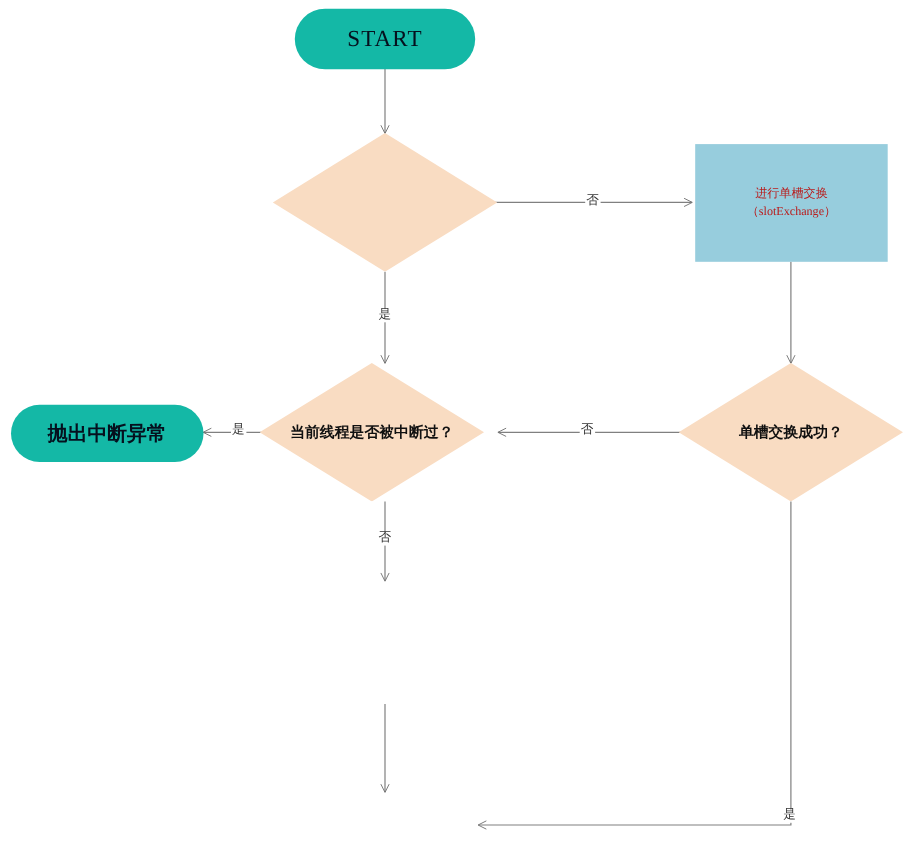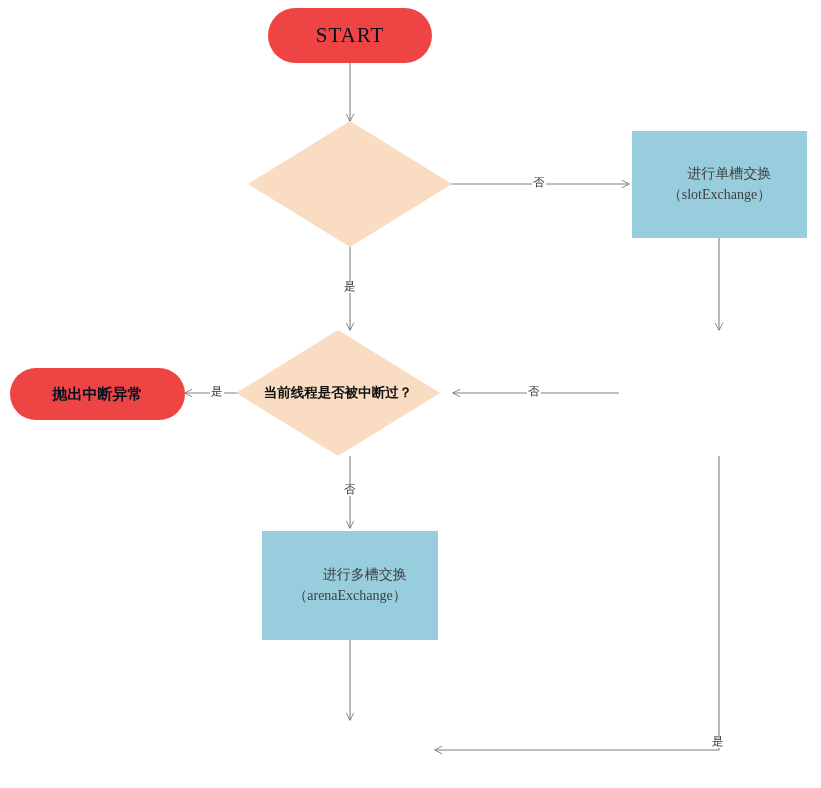--- a/index.html
+++ b/index.html
@@ -28,42 +28,41 @@
   .node {
     position: absolute;
     box-sizing: border-box;
     display: flex;
     align-items: center;
     justify-content: center;
     text-align: center;
     z-index: 3;
   }
   .node-terminal {
-    background: #ef4444;
+    background: #14b8a6;
     border-radius: 32px;
     color: #0a1a2a;
   }
   .node-terminal .node-text {
     color: #05101e;
     font-size: 21px;
     letter-spacing: 1px;
   }
   .node-terminal.cjk .node-text {
-    font-size: 15px;
+    font-size: 18px;
     letter-spacing: 0;
     font-weight: 600;
   }
   .node-process {
     background: #97cddd;
   }
   .node-process .node-text {
-    color: #404040;
-    font-size: 14px;
+    color: #b91c1c;
+    font-size: 11px;
     line-height: 1.45;
-    text-align: right;
   }
   .node-decision {
     background: transparent;
   }
   .diamond-shape {
     position: absolute;
     left: 0;
     top: 0;
     width: 100%;
     height: 100%;
@@ -139,29 +138,29 @@
   <div class="node node-process" style="left:632px; top:131px; width:175px; height:107px;">
     <span class="node-text">进行单槽交换
 （slotExchange）</span>
   </div>
 
   <div class="node node-decision" style="left:236px; top:330px; width:204px; height:126px;">
     <span class="diamond-shape"></span>
     <span class="node-text">当前线程是否被中断过？</span>
   </div>
 
+  <div class="node node-decision" style="left:617px; top:330px; width:204px; height:126px;">
+    <span class="diamond-shape"></span>
+    <span class="node-text">单槽交换成功？</span>
+  </div>
 
   <div class="node node-terminal cjk" style="left:10px; top:368px; width:175px; height:52px;">
     <span class="node-text">抛出中断异常</span>
   </div>
 
-  <div class="node node-process" style="left:262px; top:531px; width:176px; height:109px;">
-    <span class="node-text">进行多槽交换
-（arenaExchange）</span>
-  </div>
 
 
   <span class="edge-label" style="left:532px; top:177px;">否</span>
 
   <span class="edge-label" style="left:343px; top:281px;">是</span>
 
   <span class="edge-label" style="left:527px; top:386px;">否</span>
 
   <span class="edge-label" style="left:210px; top:386px;">是</span>
 

